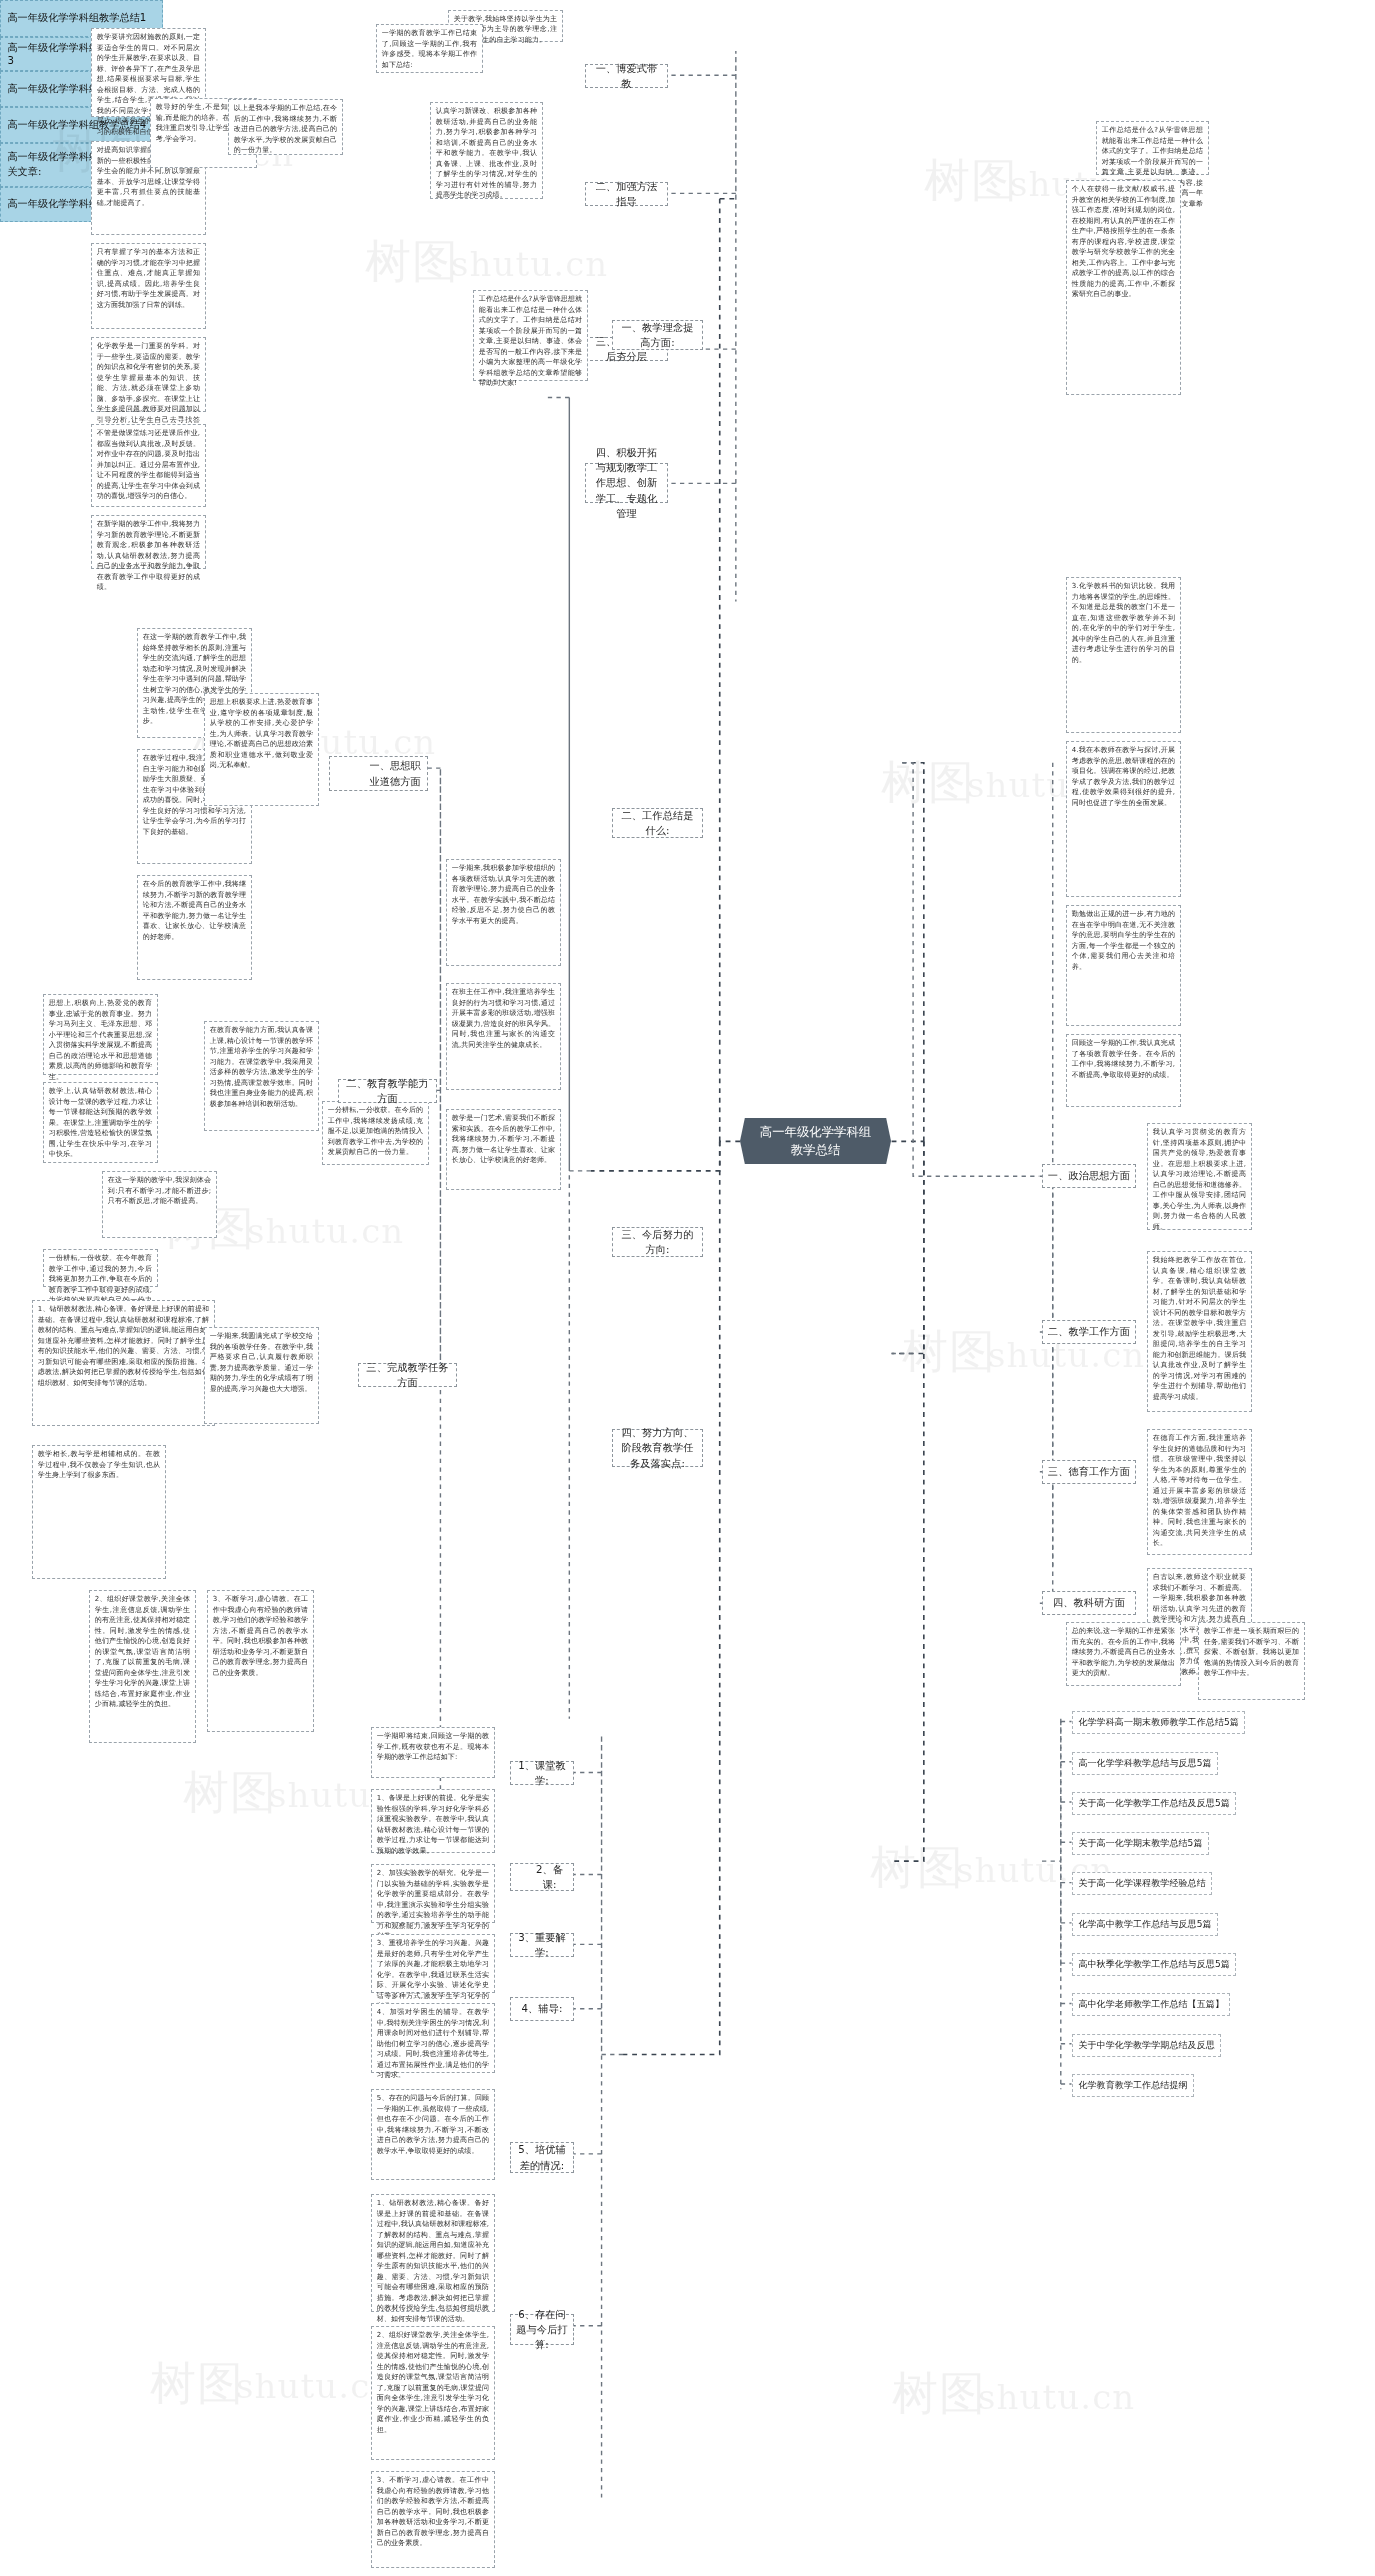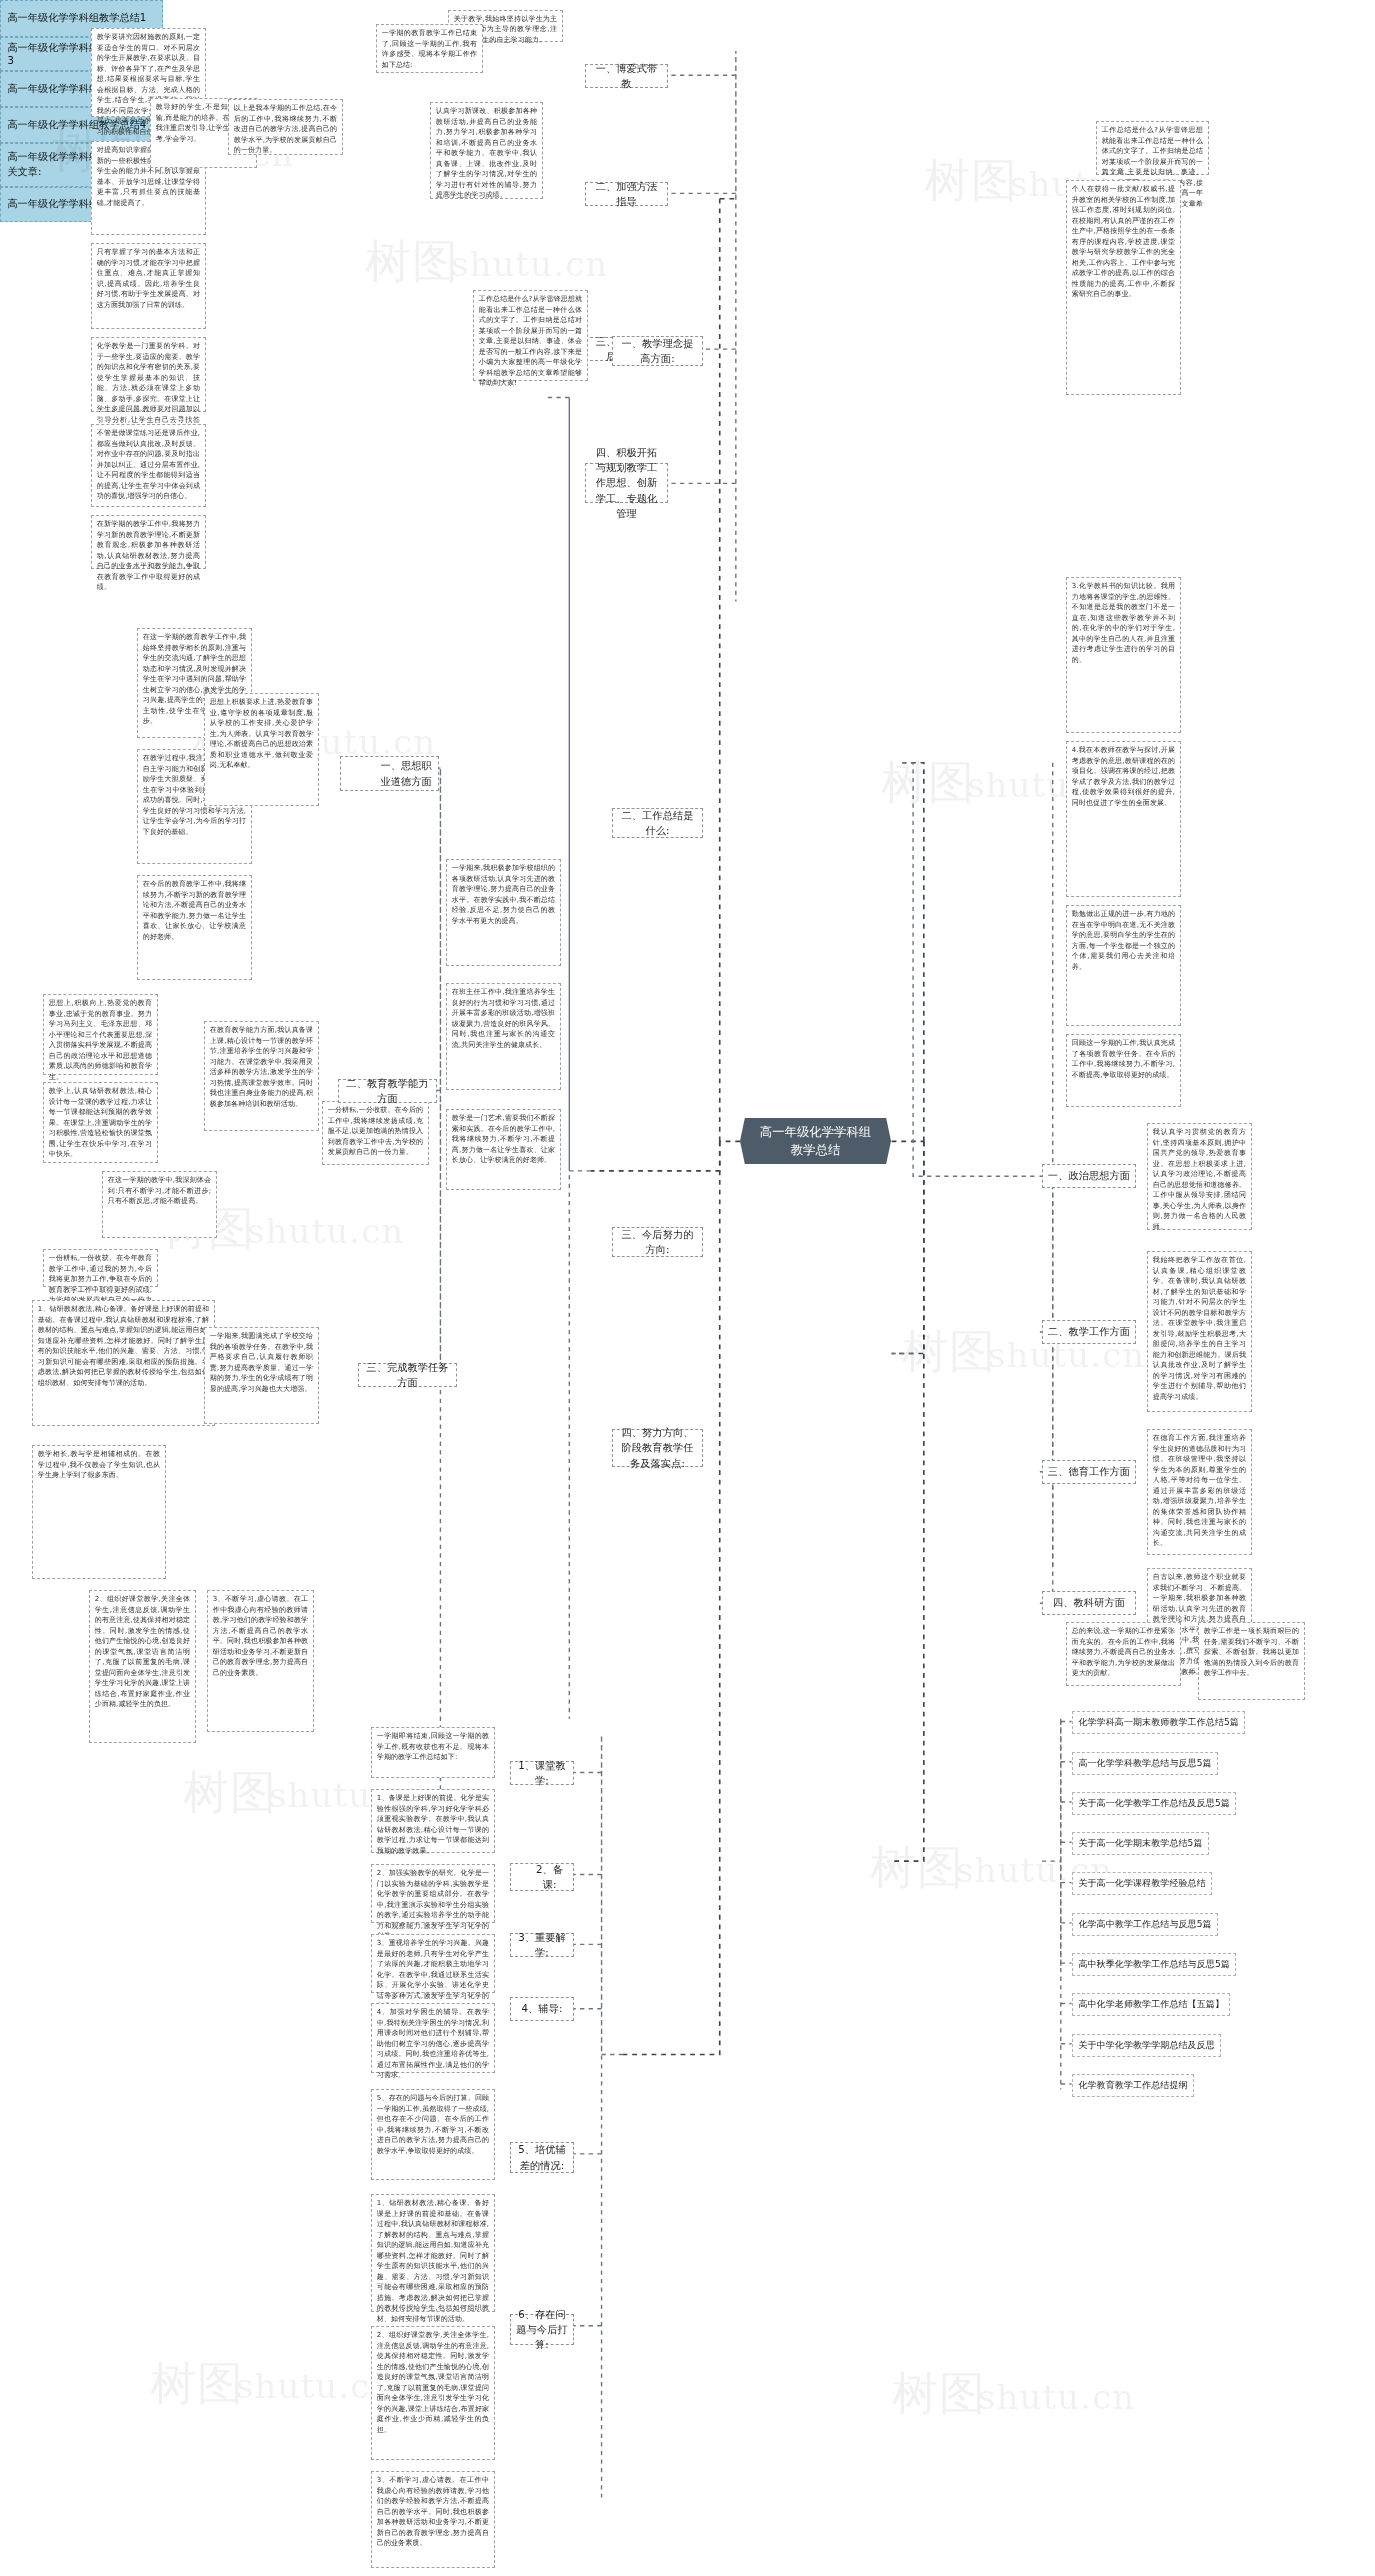--- a/index.html
+++ b/index.html
@@ -180,31 +180,31 @@
   <div class="node leaf" style="left:102px;top:1171px;width:115px;height:67px;">在这一学期的教学中,我深刻体会到:只有不断学习,才能不断进步;只有不断反思,才能不断提高。</div>
   <div class="node leaf" style="left:32px;top:1300px;width:183px;height:126px;">1、钻研教材教法,精心备课。备好课是上好课的前提和基础。在备课过程中,我认真钻研教材和课程标准,了解教材的结构、重点与难点,掌握知识的逻辑,能运用自如,知道应补充哪些资料,怎样才能教好。同时了解学生原有的知识技能水平,他们的兴趣、需要、方法、习惯,学习新知识可能会有哪些困难,采取相应的预防措施。考虑教法,解决如何把已掌握的教材传授给学生,包括如何组织教材、如何安排每节课的活动。</div>
   <div class="node leaf" style="left:89px;top:1590px;width:107px;height:153px;">2、组织好课堂教学,关注全体学生,注意信息反馈,调动学生的有意注意,使其保持相对稳定性。同时,激发学生的情感,使他们产生愉悦的心境,创造良好的课堂气氛,课堂语言简洁明了,克服了以前重复的毛病,课堂提问面向全体学生,注意引发学生学习化学的兴趣,课堂上讲练结合,布置好家庭作业,作业少而精,减轻学生的负担。</div>
   <div class="node leaf" style="left:207px;top:1590px;width:107px;height:142px;">3、不断学习,虚心请教。在工作中我虚心向有经验的教师请教,学习他们的教学经验和教学方法,不断提高自己的教学水平。同时,我也积极参加各种教研活动和业务学习,不断更新自己的教育教学理念,努力提高自己的业务素质。</div>
   <div class="node leaf" style="left:32px;top:1445px;width:134px;height:134px;">教学相长,教与学是相辅相成的。在教学过程中,我不仅教会了学生知识,也从学生身上学到了很多东西。</div>
   <div class="node leaf" style="left:446px;top:859px;width:115px;height:107px;">一学期来,我积极参加学校组织的各项教研活动,认真学习先进的教育教学理论,努力提高自己的业务水平。在教学实践中,我不断总结经验,反思不足,努力使自己的教学水平有更大的提高。</div>
   <div class="node leaf" style="left:446px;top:983px;width:115px;height:107px;">在班主任工作中,我注重培养学生良好的行为习惯和学习习惯,通过开展丰富多彩的班级活动,增强班级凝聚力,营造良好的班风学风。同时,我也注重与家长的沟通交流,共同关注学生的健康成长。</div>
   <div class="node leaf" style="left:446px;top:1109px;width:115px;height:81px;">教学是一门艺术,需要我们不断探索和实践。在今后的教学工作中,我将继续努力,不断学习,不断提高,努力做一名让学生喜欢、让家长放心、让学校满意的好老师。</div>
   <div class="node leaf" style="left:322px;top:1101px;width:107px;height:64px;">一分耕耘,一分收获。在今后的工作中,我将继续发扬成绩,克服不足,以更加饱满的热情投入到教育教学工作中去,为学校的发展贡献自己的一份力量。</div>
 
-  <div class="node sub" style="left:340px;top:756px;width:99px;height:35px;padding-left:38px;">一、思想职业道德方面</div>
+  <div class="node sub" style="left:329px;top:756px;width:99px;height:35px;padding-left:38px;">一、思想职业道德方面</div>
   <div class="node sub" style="left:338px;top:1079px;width:99px;height:23.6px;">二、教育教学能力方面</div>
   <div class="node sub" style="left:358px;top:1363px;width:99px;height:23.6px;">三、完成教学任务方面</div>
 
   <div class="node leaf" style="left:204px;top:693px;width:115px;height:113px;">思想上积极要求上进,热爱教育事业,遵守学校的各项规章制度,服从学校的工作安排,关心爱护学生,为人师表。认真学习教育教学理论,不断提高自己的思想政治素质和职业道德水平,做到敬业爱岗,无私奉献。</div>
   <div class="node leaf" style="left:204px;top:1021px;width:115px;height:110px;">在教育教学能力方面,我认真备课上课,精心设计每一节课的教学环节,注重培养学生的学习兴趣和学习能力。在课堂教学中,我采用灵活多样的教学方法,激发学生的学习热情,提高课堂教学效率。同时我也注重自身业务能力的提高,积极参加各种培训和教研活动。</div>
   <div class="node leaf" style="left:204px;top:1327px;width:115px;height:97px;">一学期来,我圆满完成了学校交给我的各项教学任务。在教学中,我严格要求自己,认真履行教师职责,努力提高教学质量。通过一学期的努力,学生的化学成绩有了明显的提高,学习兴趣也大大增强。</div>
 
   <div class="branch" style="left:590px;top:1157px;width:134px;height:23.6px;">高一年级化学学科组教学总结3</div>
 
-  <div class="node sub" style="left:612px;top:336px;width:91px;height:30px;">一、教学理念提高方面:</div>
+  <div class="node sub" style="left:612px;top:320px;width:91px;height:30px;">一、教学理念提高方面:</div>
   <div class="node sub" style="left:612px;top:808px;width:91px;height:30px;">二、工作总结是什么:</div>
   <div class="node sub" style="left:612px;top:1227px;width:91px;height:30px;">三、今后努力的方向:</div>
   <div class="node sub" style="left:612px;top:1429px;width:91px;height:38px;">四、努力方向、阶段教育教学任务及落实点:</div>
 
   <div class="node leaf" style="left:473px;top:290px;width:115px;height:91px;">工作总结是什么?从学雷锋思想就能看出来工作总结是一种什么体式的文字了。工作归纳是总结对某项或一个阶段展开而写的一篇文章,主要是以归纳、事迹、体会是否写的一般工作内容,接下来是小编为大家整理的高一年级化学学科组教学总结的文章希望能够帮助到大家!</div>
 
   <div class="branch" style="left:901px;top:750px;width:148px;height:26px;">高一年级化学学科组教学总结2</div>
 
   <div class="node leaf" style="left:1096px;top:121px;width:113px;height:54px;" style2="">工作总结是什么?从学雷锋思想就能看出来工作总结是一种什么体式的文字了。工作归纳是总结对某项或一个阶段展开而写的一篇文章,主要是以归纳、事迹、体会是否写的一般工作内容,接下来是小编为大家整理的高一年级化学学科组教学总结的文章希望能够帮助到大家!</div>
 

